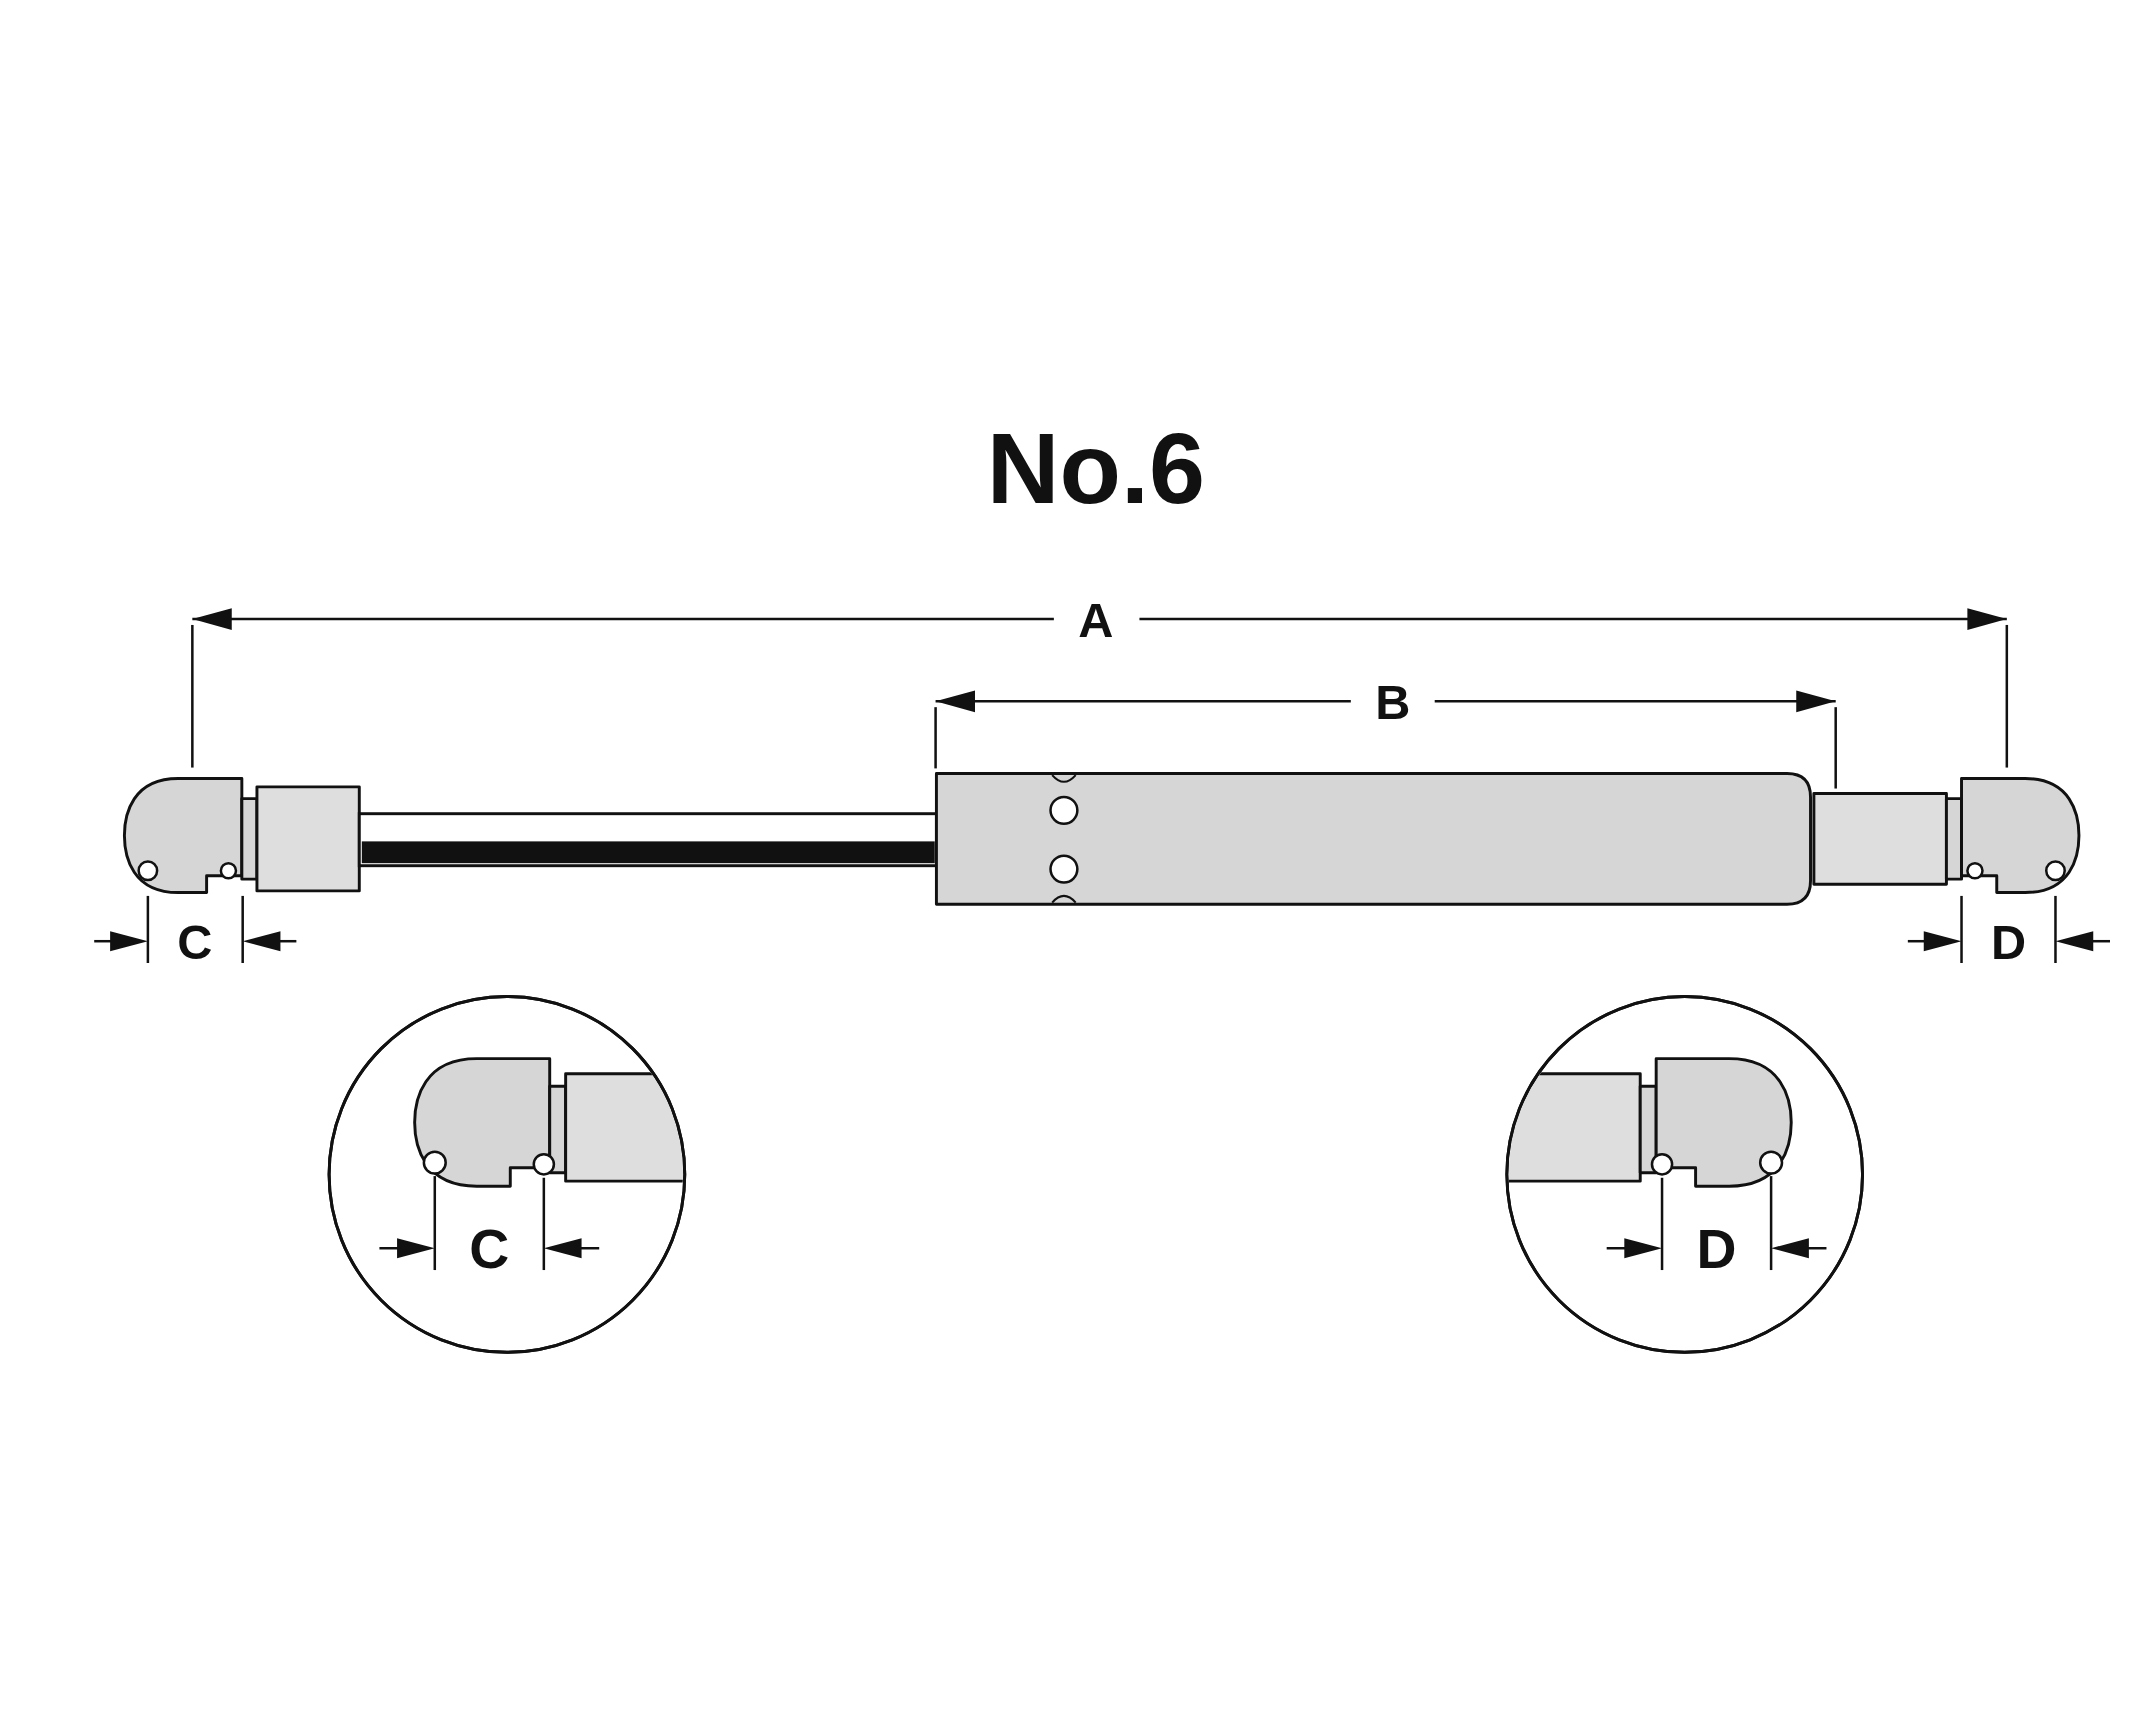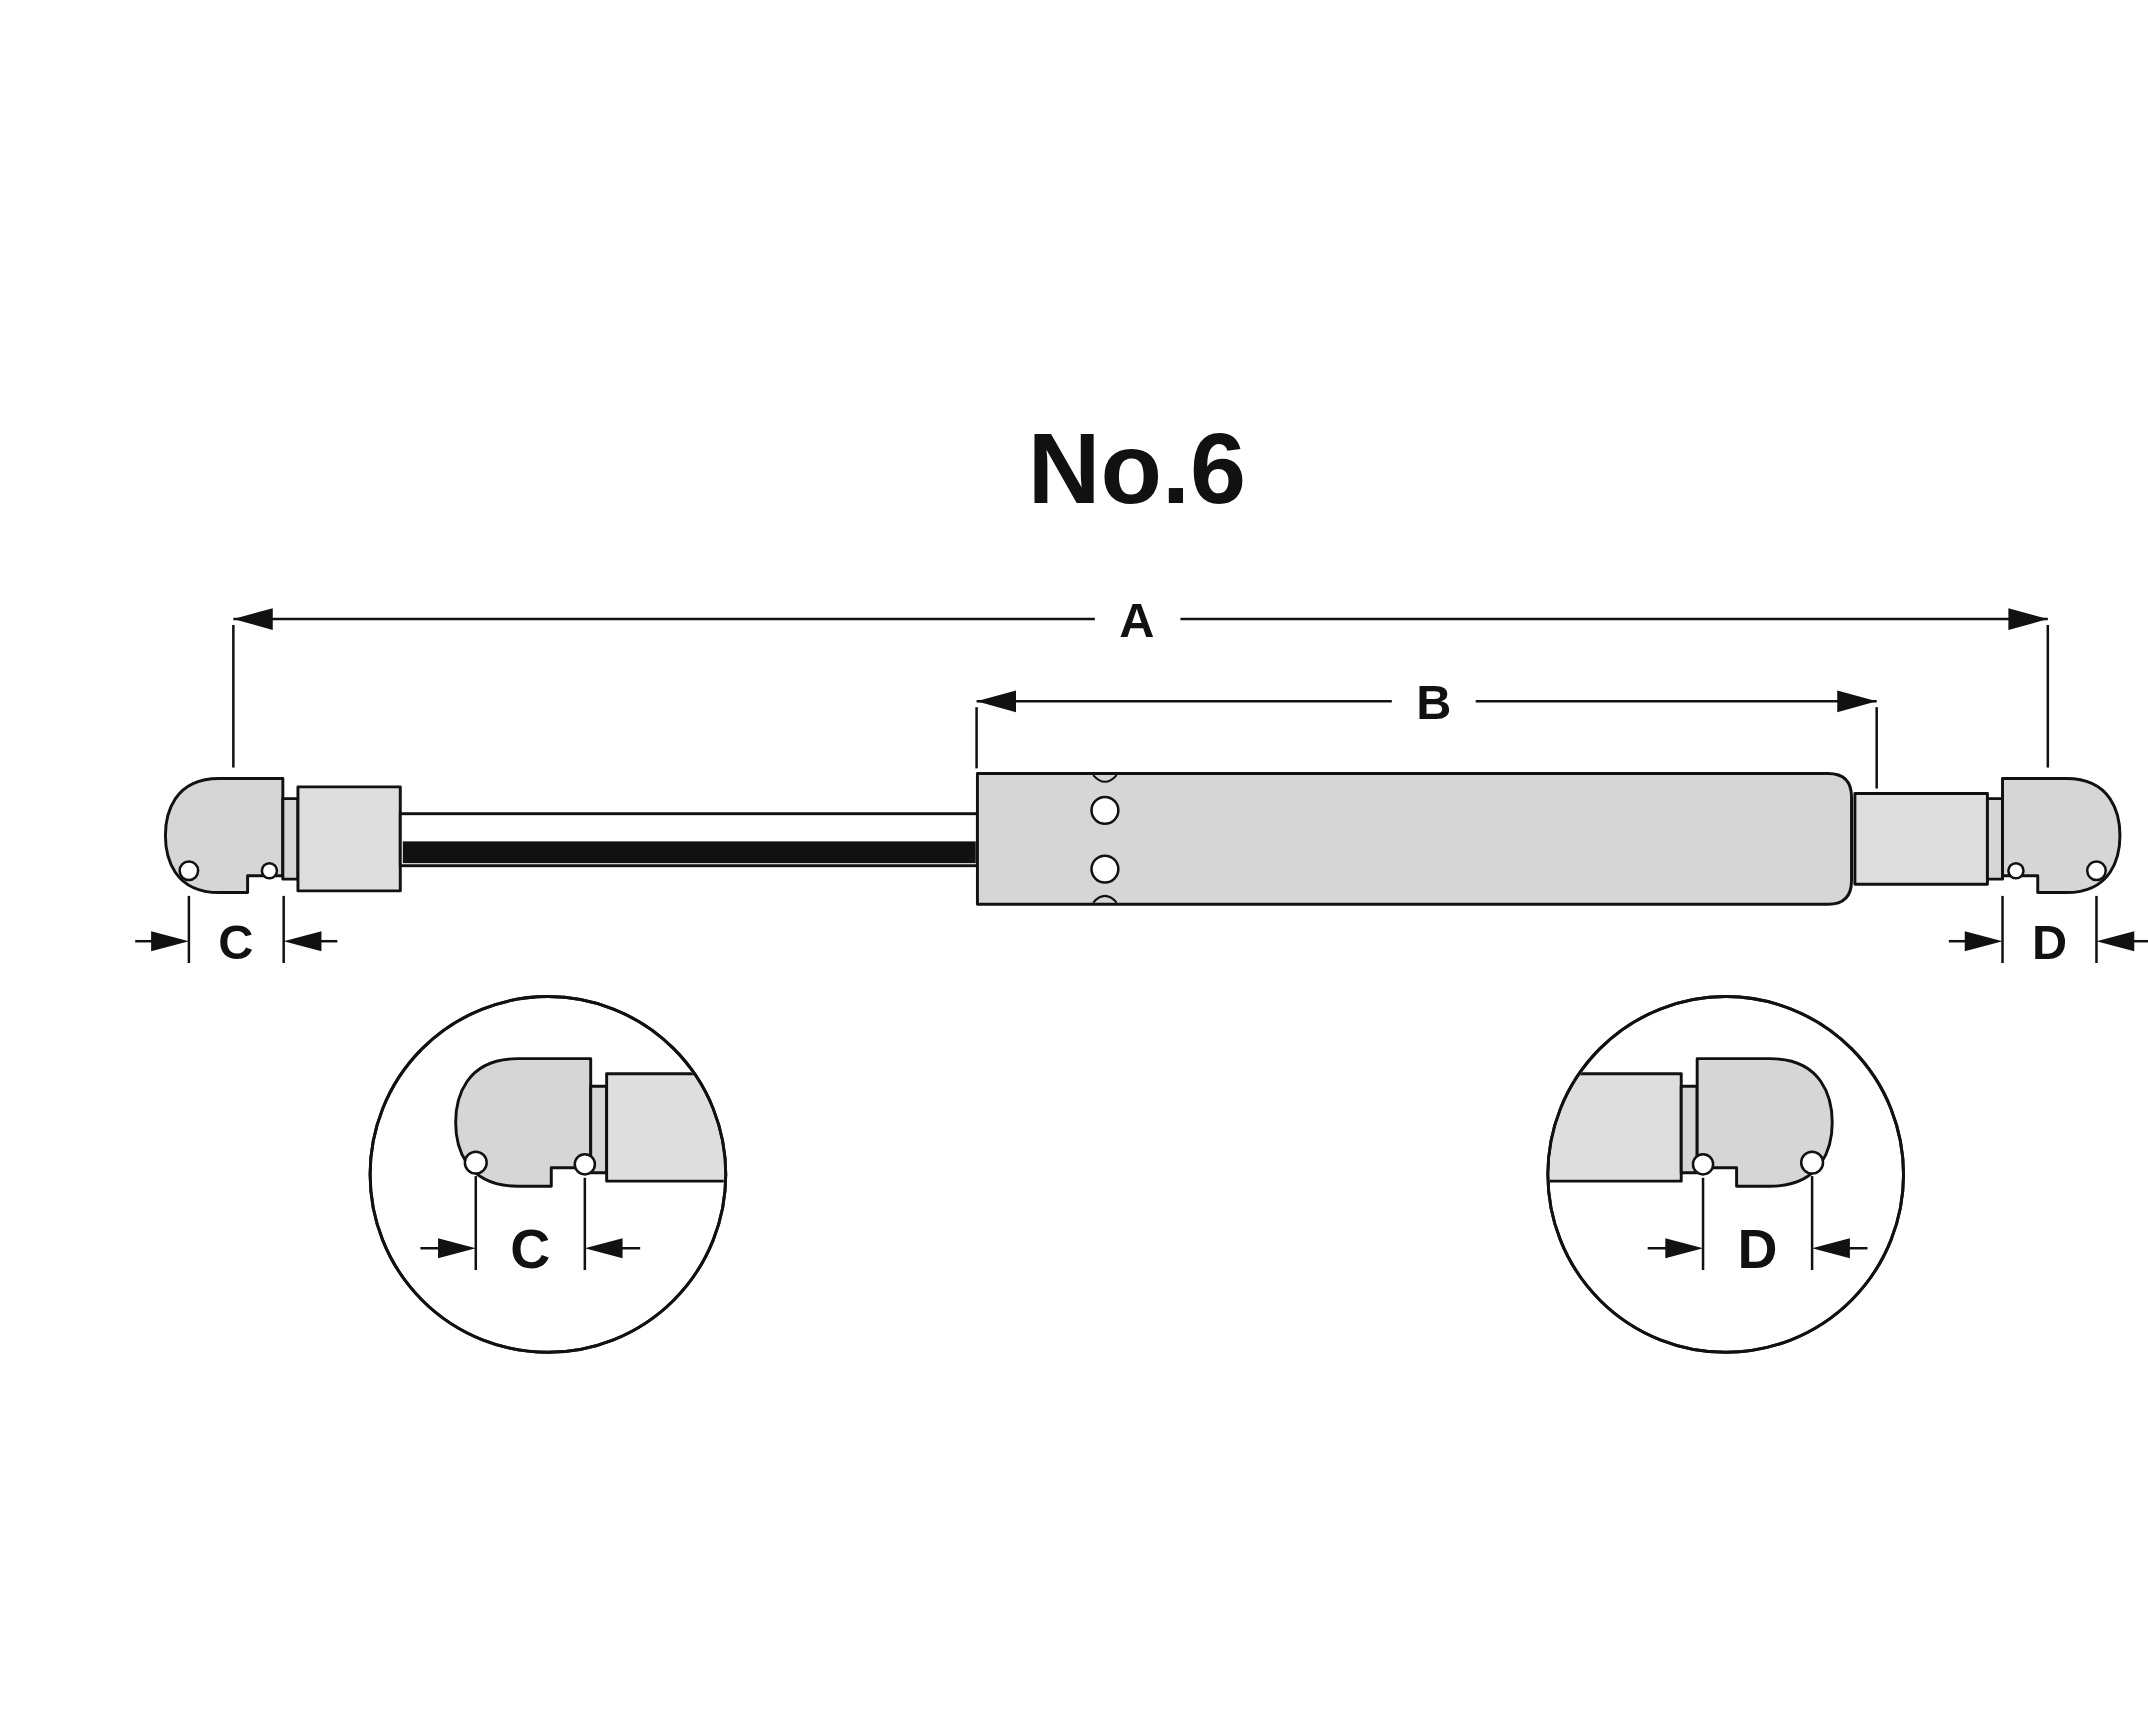--- a/index.html
+++ b/index.html
@@ -6,21 +6,20 @@
     margin: 0;
     padding: 0;
     background: #ffffff;
   }
   .stage {
     position: relative;
     width: 1836px;
     height: 1718px;
     background: var(--background, #ffffff);
     font-family: "Liberation Sans", sans-serif;
-    padding-left: 41px;
   }
   svg { display: block; }
 
   .part {
     fill: var(--part-fill, #d6d6d6);
     stroke: var(--outline, #111111);
     stroke-width: 3.5;
     stroke-linejoin: round;
   }
   .part-light {

